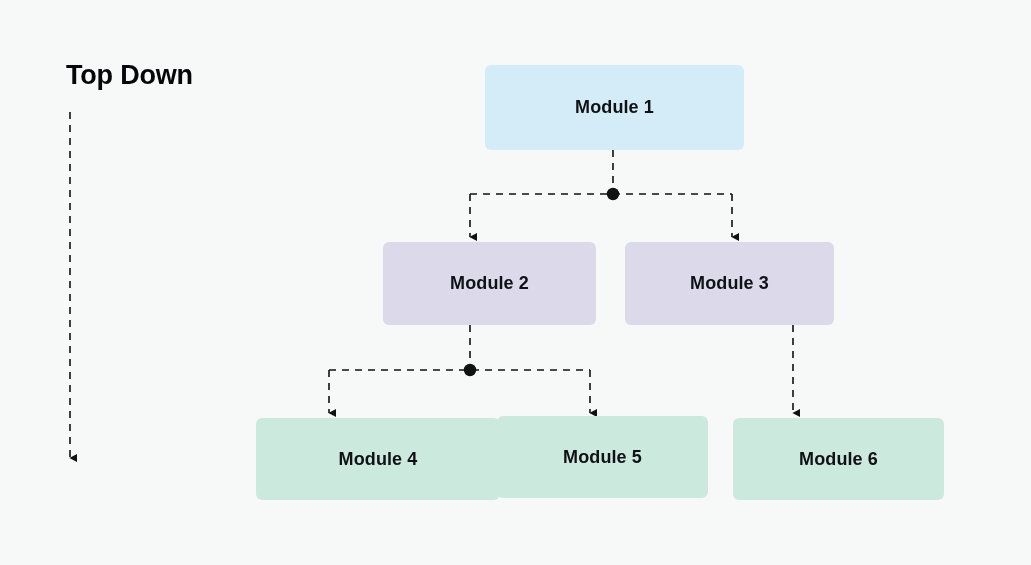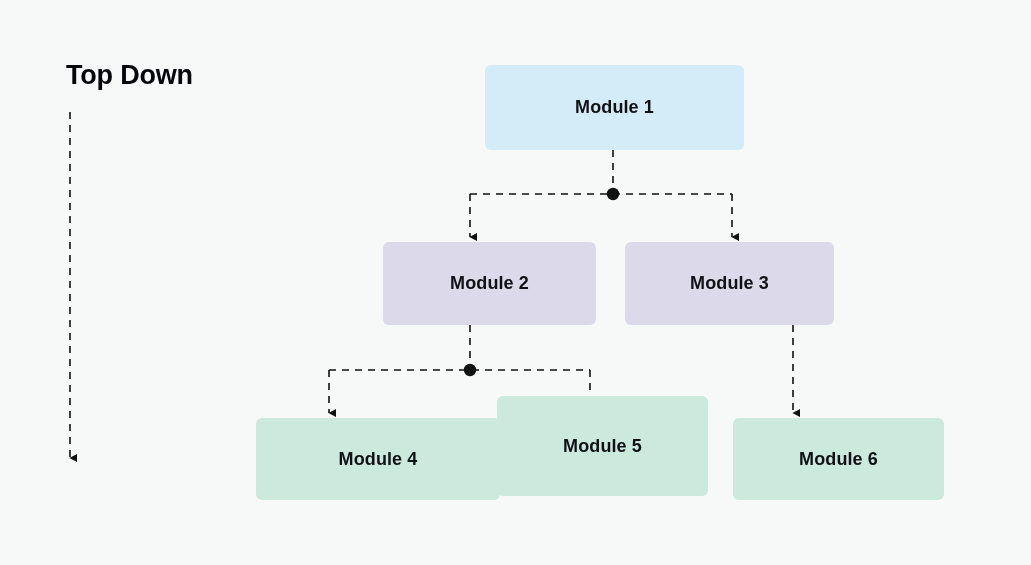--- a/index.html
+++ b/index.html
@@ -44,21 +44,21 @@
     color: #101114;
     letter-spacing: 0.1px;
     user-select: none;
   }
   .node-label { pointer-events: none; }
 
   .node-m1 { left: 485px; top: 65px;  width: 259px; height: 85px;  background: #d4ecf8; }
   .node-m2 { left: 363px; top: 242px; width: 213px; height: 83px;  background: #dcdaea; margin-left: 20px; }
   .node-m3 { left: 625px; top: 242px; width: 209px; height: 83px;  background: #dcdaea; }
   .node-m4 { left: 256px; top: 418px; width: 244px; height: 82px;  background: #cce9de; }
-  .node-m5 { left: 497px; top: 396px; width: 211px; height: 100px;  background: #cce9de; }
+  .node-m5 { left: 497px; top: 416px; width: 211px; height: 82px;  background: #cce9de; }
   .node-m6 { left: 733px; top: 418px; width: 211px; height: 82px;  background: #cce9de; align-items: center; }
 </style>
 </head>
 <body>
 
 <div id="canvas">
 
   <div class="section-title">Top Down</div>
 
   <svg id="diagram-svg" viewBox="0 0 1031 565" xmlns="http://www.w3.org/2000/svg">

